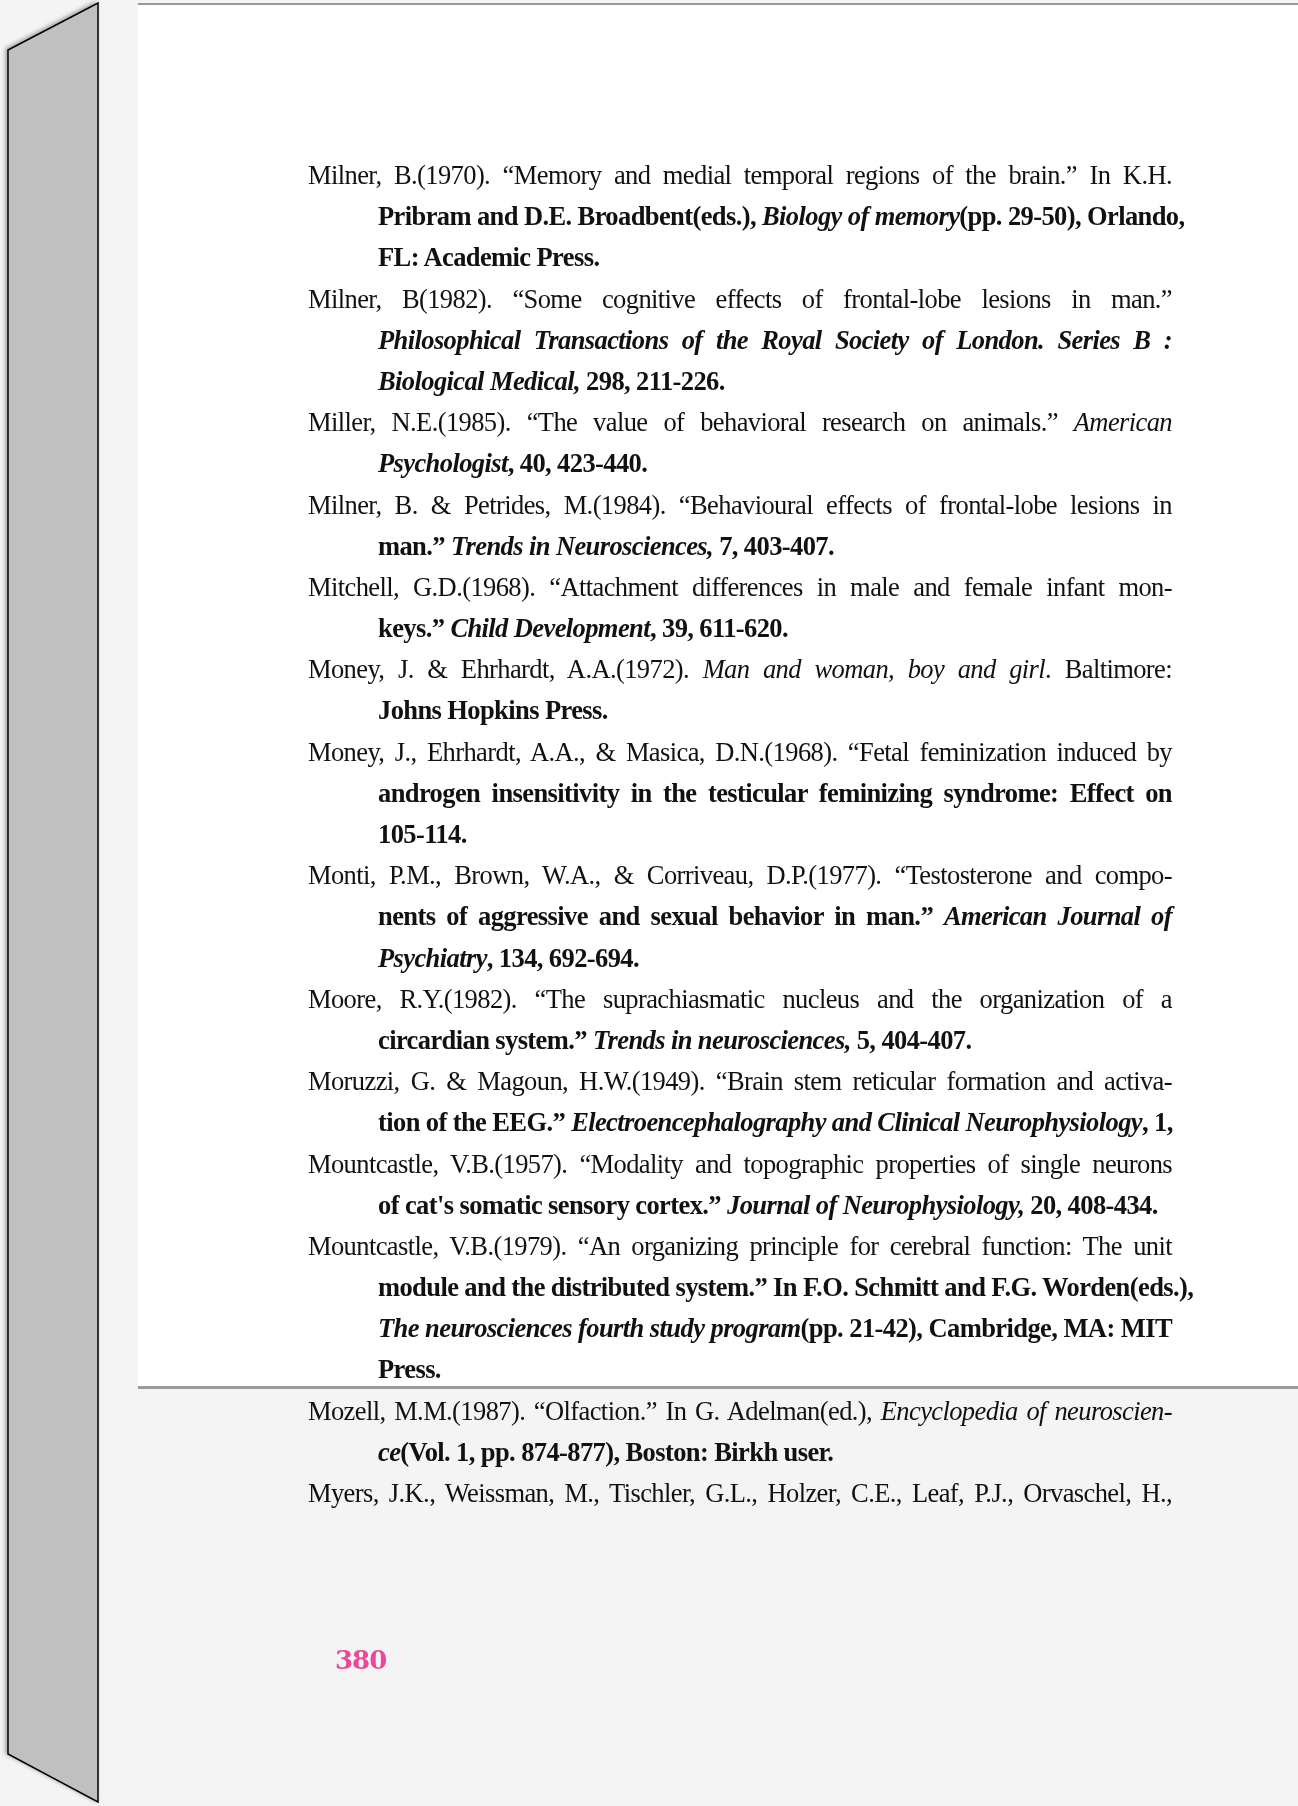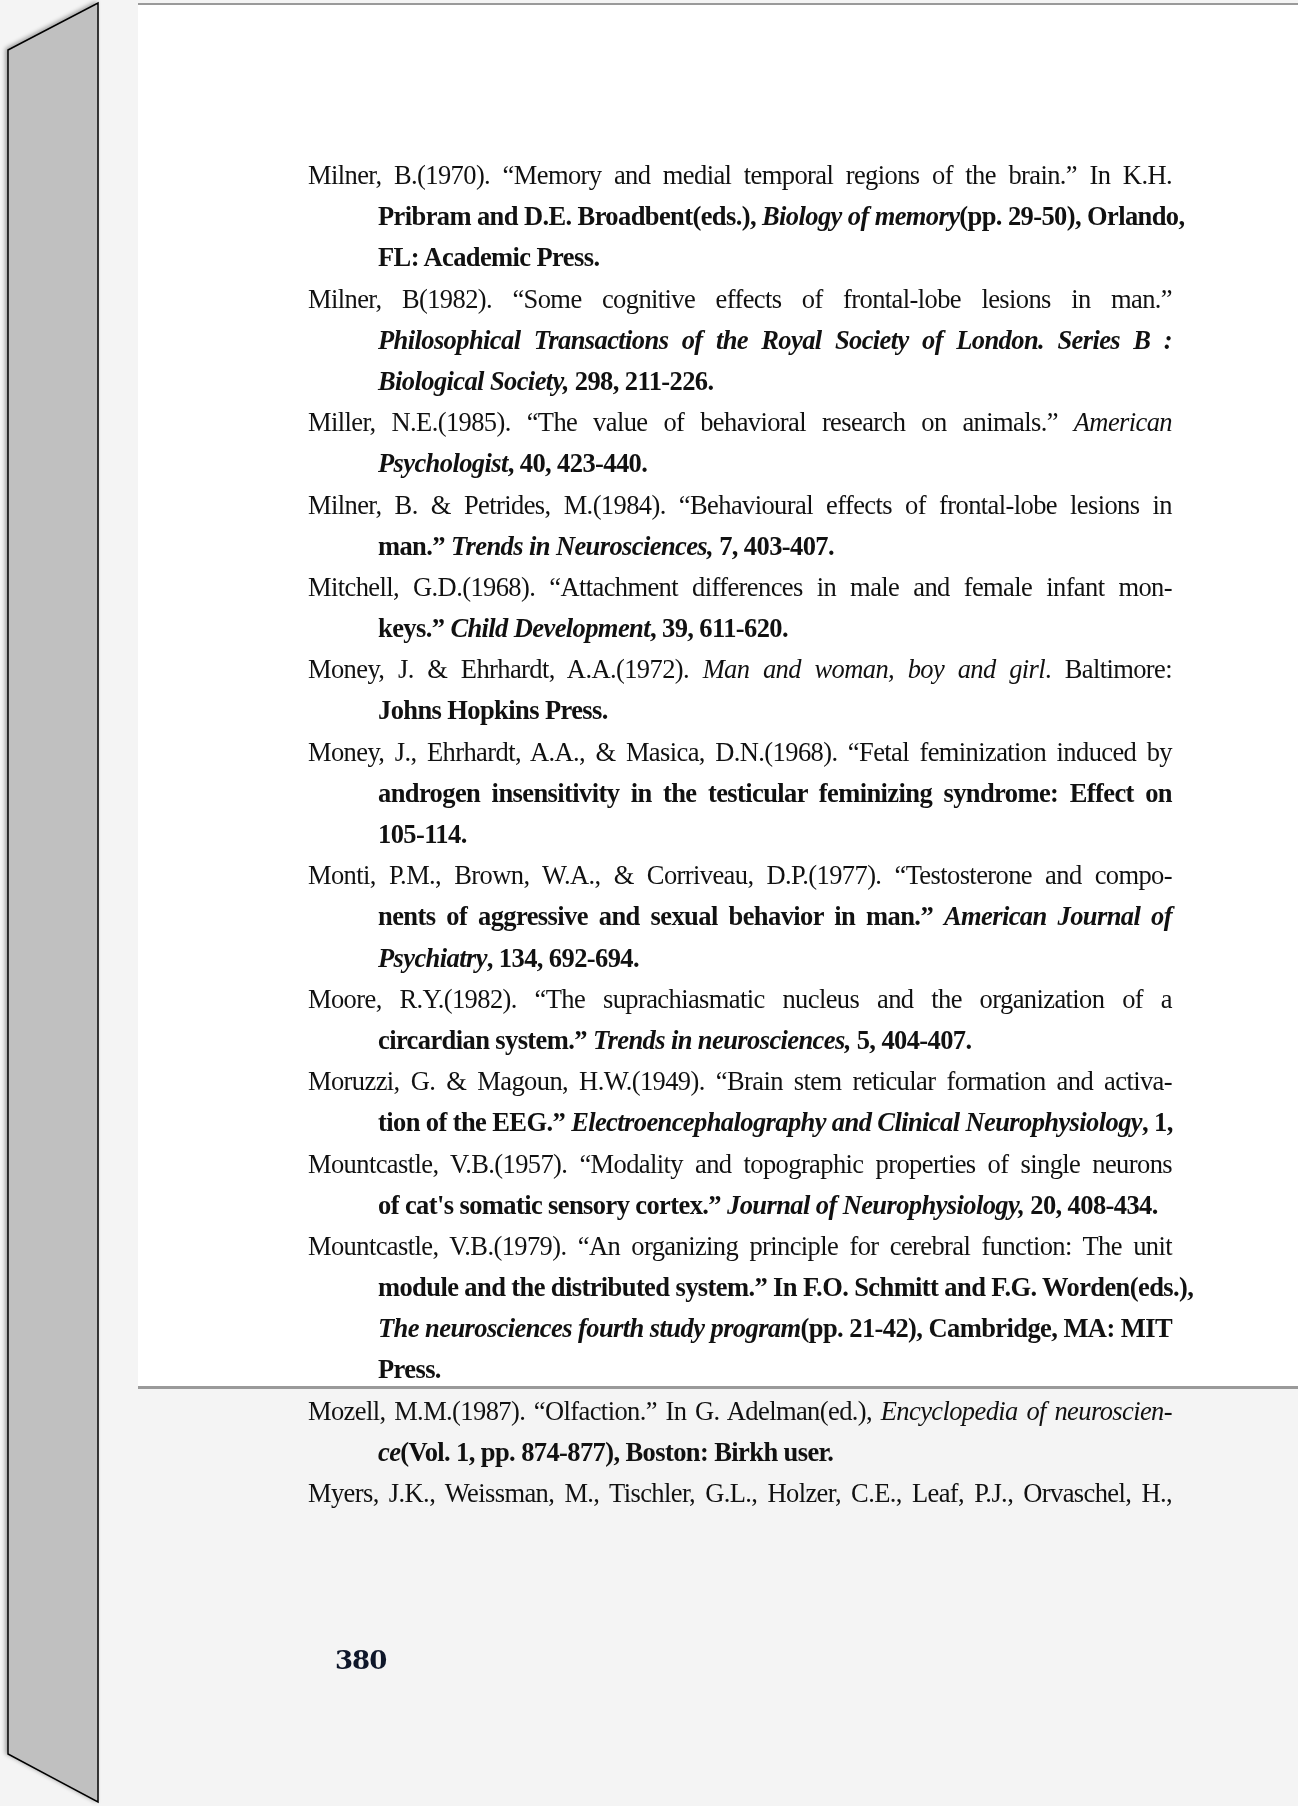--- a/index.html
+++ b/index.html
@@ -72,21 +72,21 @@
     }
     .it {
       font-style: italic;
     }
     .page-number {
       position: absolute;
       left: 197px;  
       top: 1640px;  
       font-size: 26px;
       font-weight: bold;
-      color: #0f172a;
+      color: #ec4899;
       font-family: "DejaVu Serif", "Liberation Serif", serif;
       letter-spacing: -1px;
     }
   </style>
 </head>
 <body>
 
 <svg class="spine" viewBox="0 0 110 1806" width="110" height="1806">
   <defs>
     <filter id="spineShadow" x="-20%" y="-5%" width="140%" height="110%">
@@ -109,21 +109,21 @@
 
   <div class="text-block" id="refs">
       <div class="entry">
         <span class="line"><span>Milner, B.(1970). “Memory and medial temporal regions of the brain.” In K.H.</span></span>
         <span class="line indent"><span>Pribram and D.E. Broadbent(eds.), </span><span class="it">Biology of memory</span><span>(pp. 29-50), Orlando,</span></span>
         <span class="line indent last"><span>FL: Academic Press.</span></span>
       </div>
       <div class="entry">
         <span class="line"><span>Milner, B(1982). “Some cognitive effects of frontal-lobe lesions in man.”</span></span>
         <span class="line indent"><span class="it">Philosophical Transactions of the Royal Society of London. Series B :</span></span>
-        <span class="line indent last"><span class="it">Biological Society,</span><span> 298, 211-226.</span></span>
+        <span class="line indent last"><span class="it">Biological Medical,</span><span> 298, 211-226.</span></span>
       </div>
       <div class="entry">
         <span class="line"><span>Miller, N.E.(1985). “The value of behavioral research on animals.” </span><span class="it">American</span></span>
         <span class="line indent last"><span class="it">Psychologist</span><span>, 40, 423-440.</span></span>
       </div>
       <div class="entry">
         <span class="line"><span>Milner, B. &amp; Petrides, M.(1984). “Behavioural effects of frontal-lobe lesions in</span></span>
         <span class="line indent last"><span>man.” </span><span class="it">Trends in Neurosciences,</span><span> 7, 403-407.</span></span>
       </div>
       <div class="entry">

